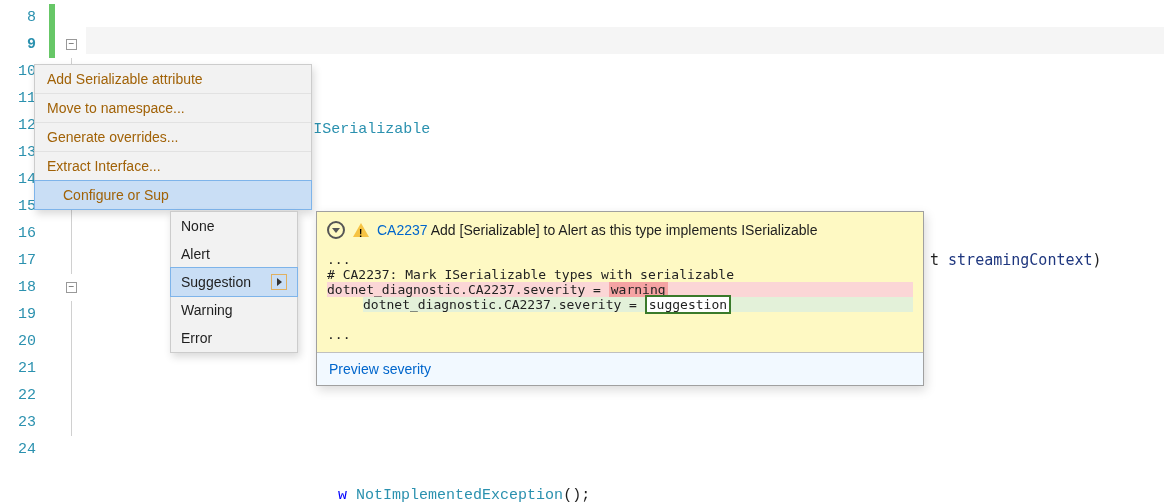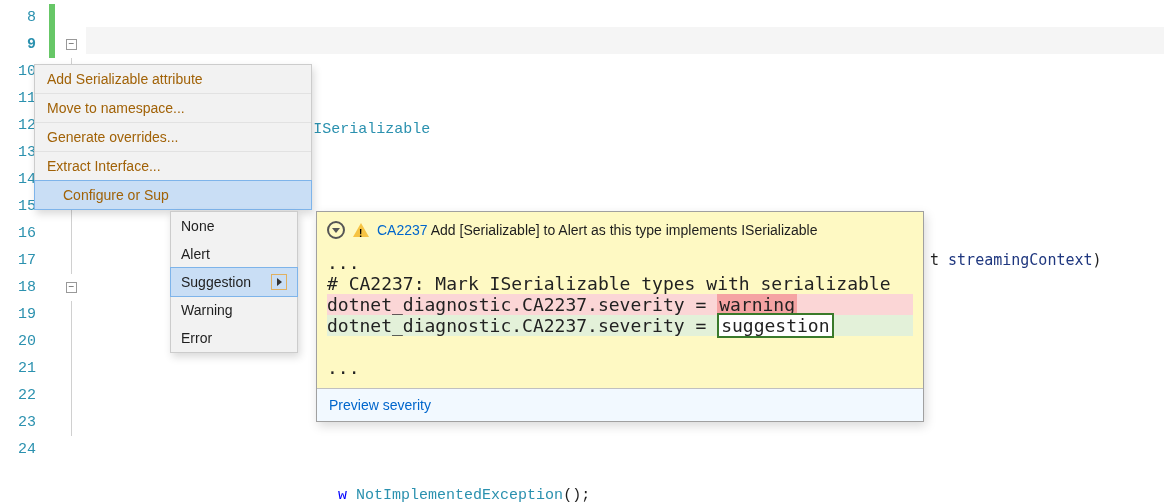--- a/index.html
+++ b/index.html
@@ -191,36 +191,37 @@
   .chev-circle::before {
     content:"";
     width:0;height:0;
     border-left:4px solid transparent;
     border-right:4px solid transparent;
     border-top:5px solid #555;
   }
   .preview-head .link { color: #0066cc; cursor: pointer; }
   .preview-body {
     font-family: Consolas, monospace;
-    font-size: 18px;
+    font-size: 13px;
     padding: 4px 10px 10px 10px;
     white-space: pre;
     color: #222;
   }
   .diff-del {
     background: #fbd6d6;
     display: block;
   }
   .diff-del .tok-old {
     background: #f5a3a3;
     padding: 0 2px;
   }
   .diff-add {
     background: #e3f1d9;
     display: block;
+    margin-left: 36px;
   }
   .diff-add .tok-new {
     background: #fff;
     border: 2px solid #3a7a2a;
     padding: 0 2px;
   }
   .preview-footer {
     border-top: 1px solid #c0c0c0;
     background: #f2f9ff;
     padding: 8px 12px;

